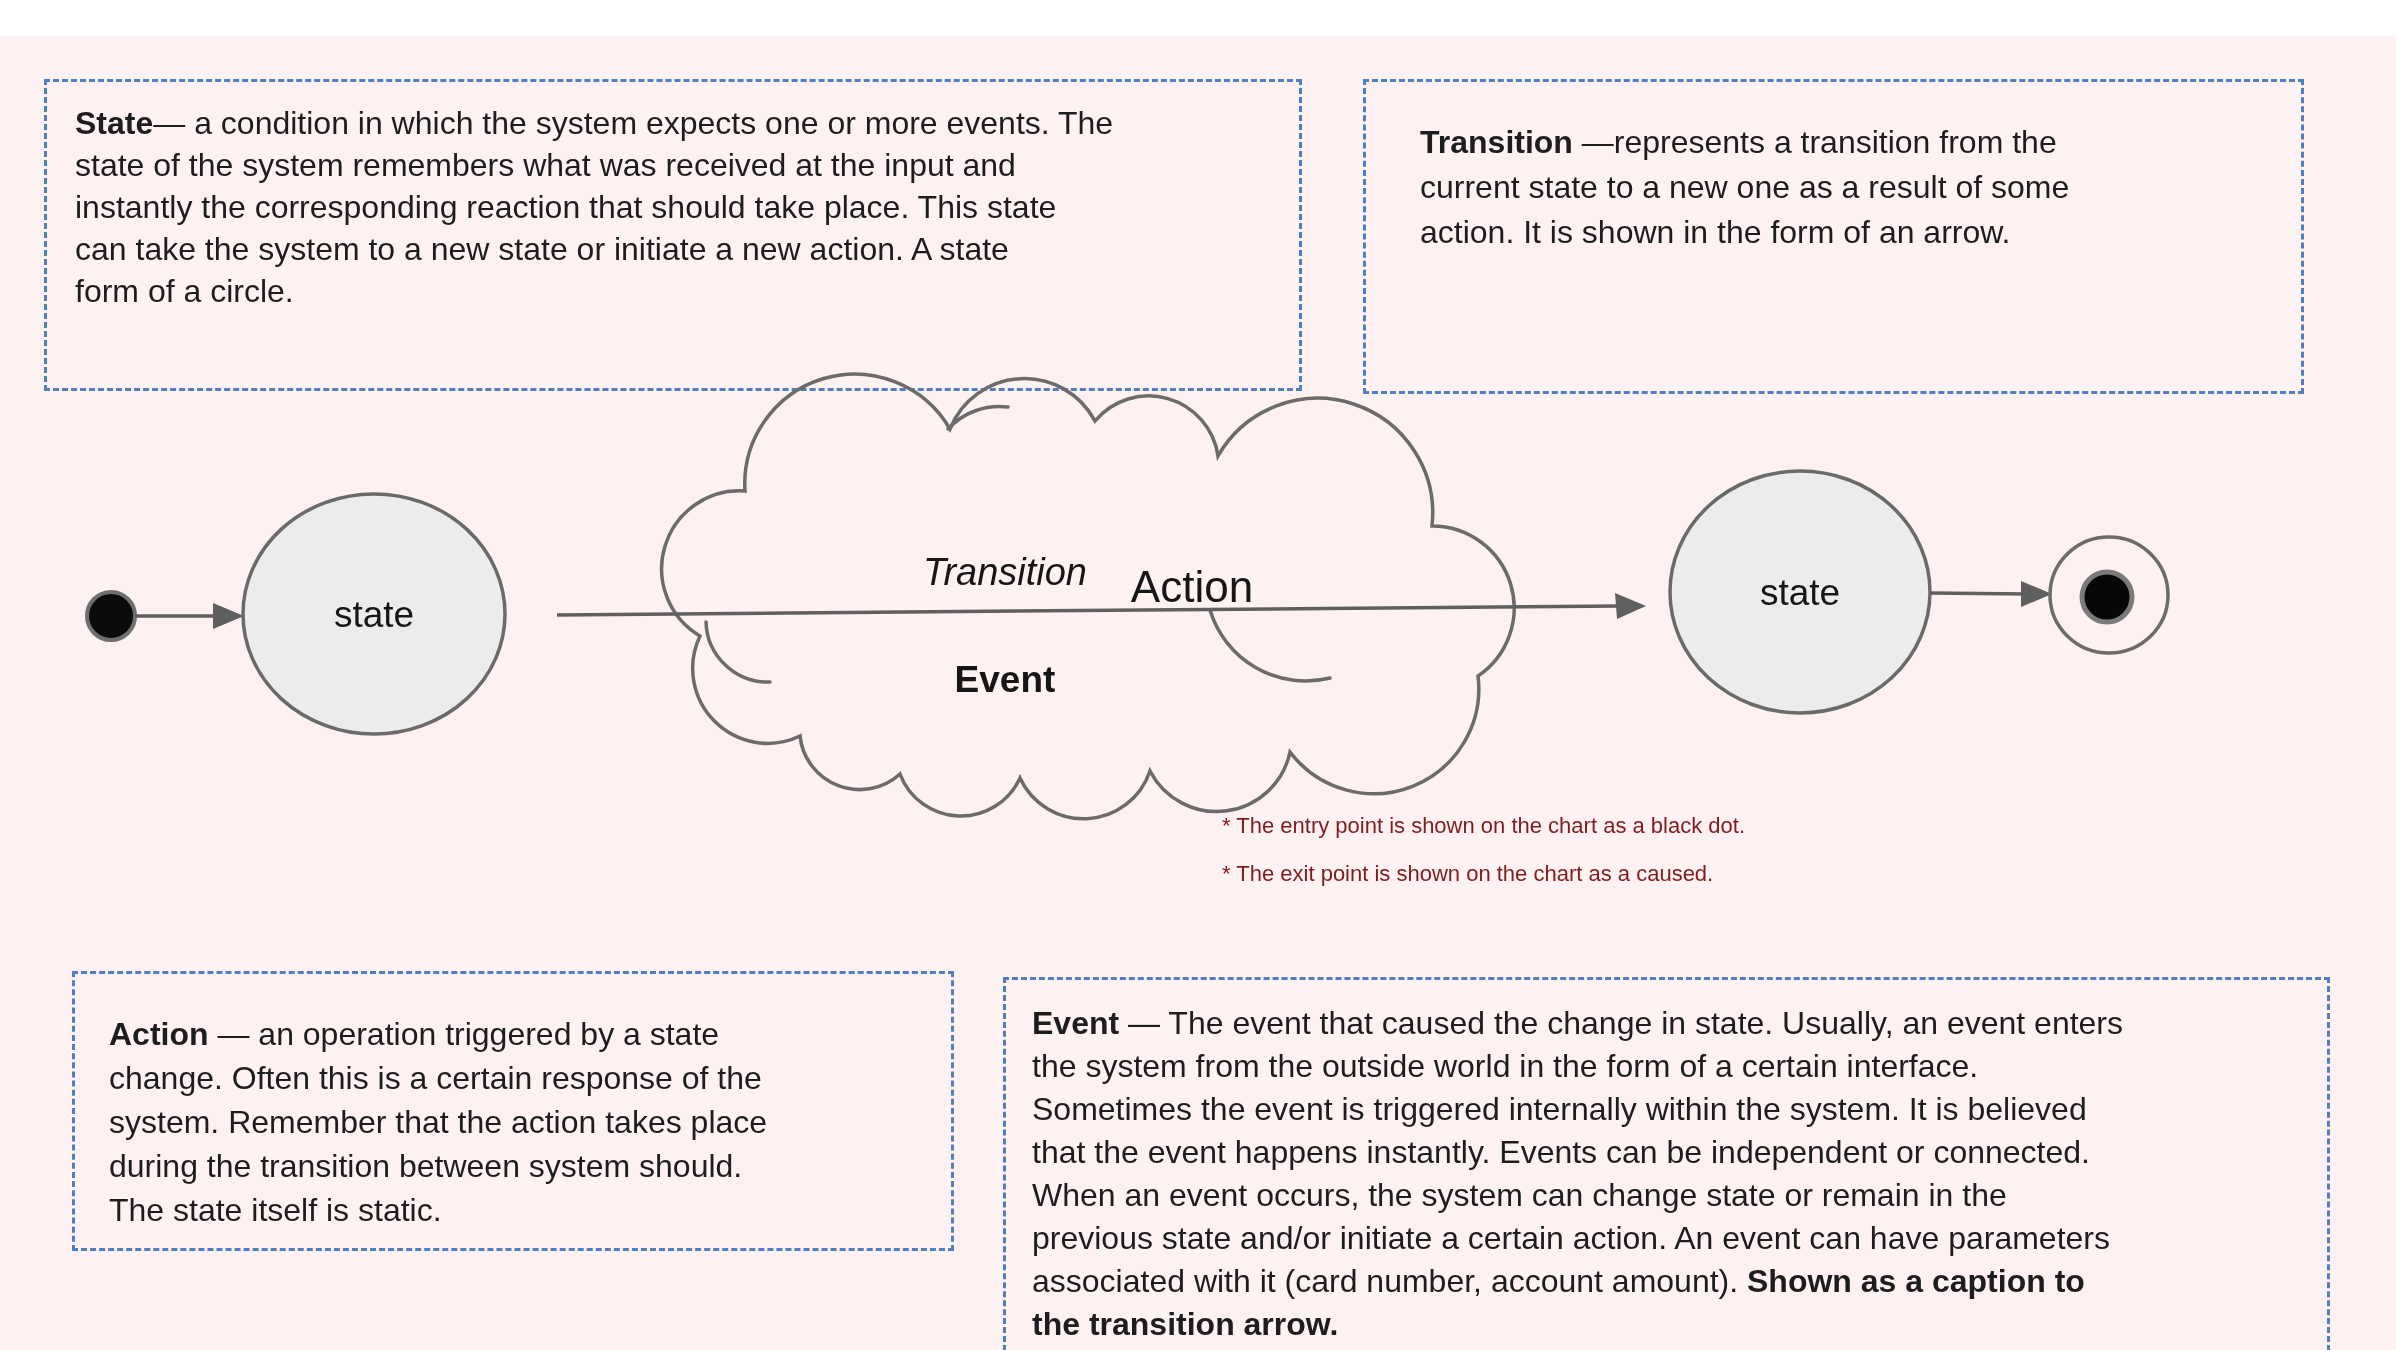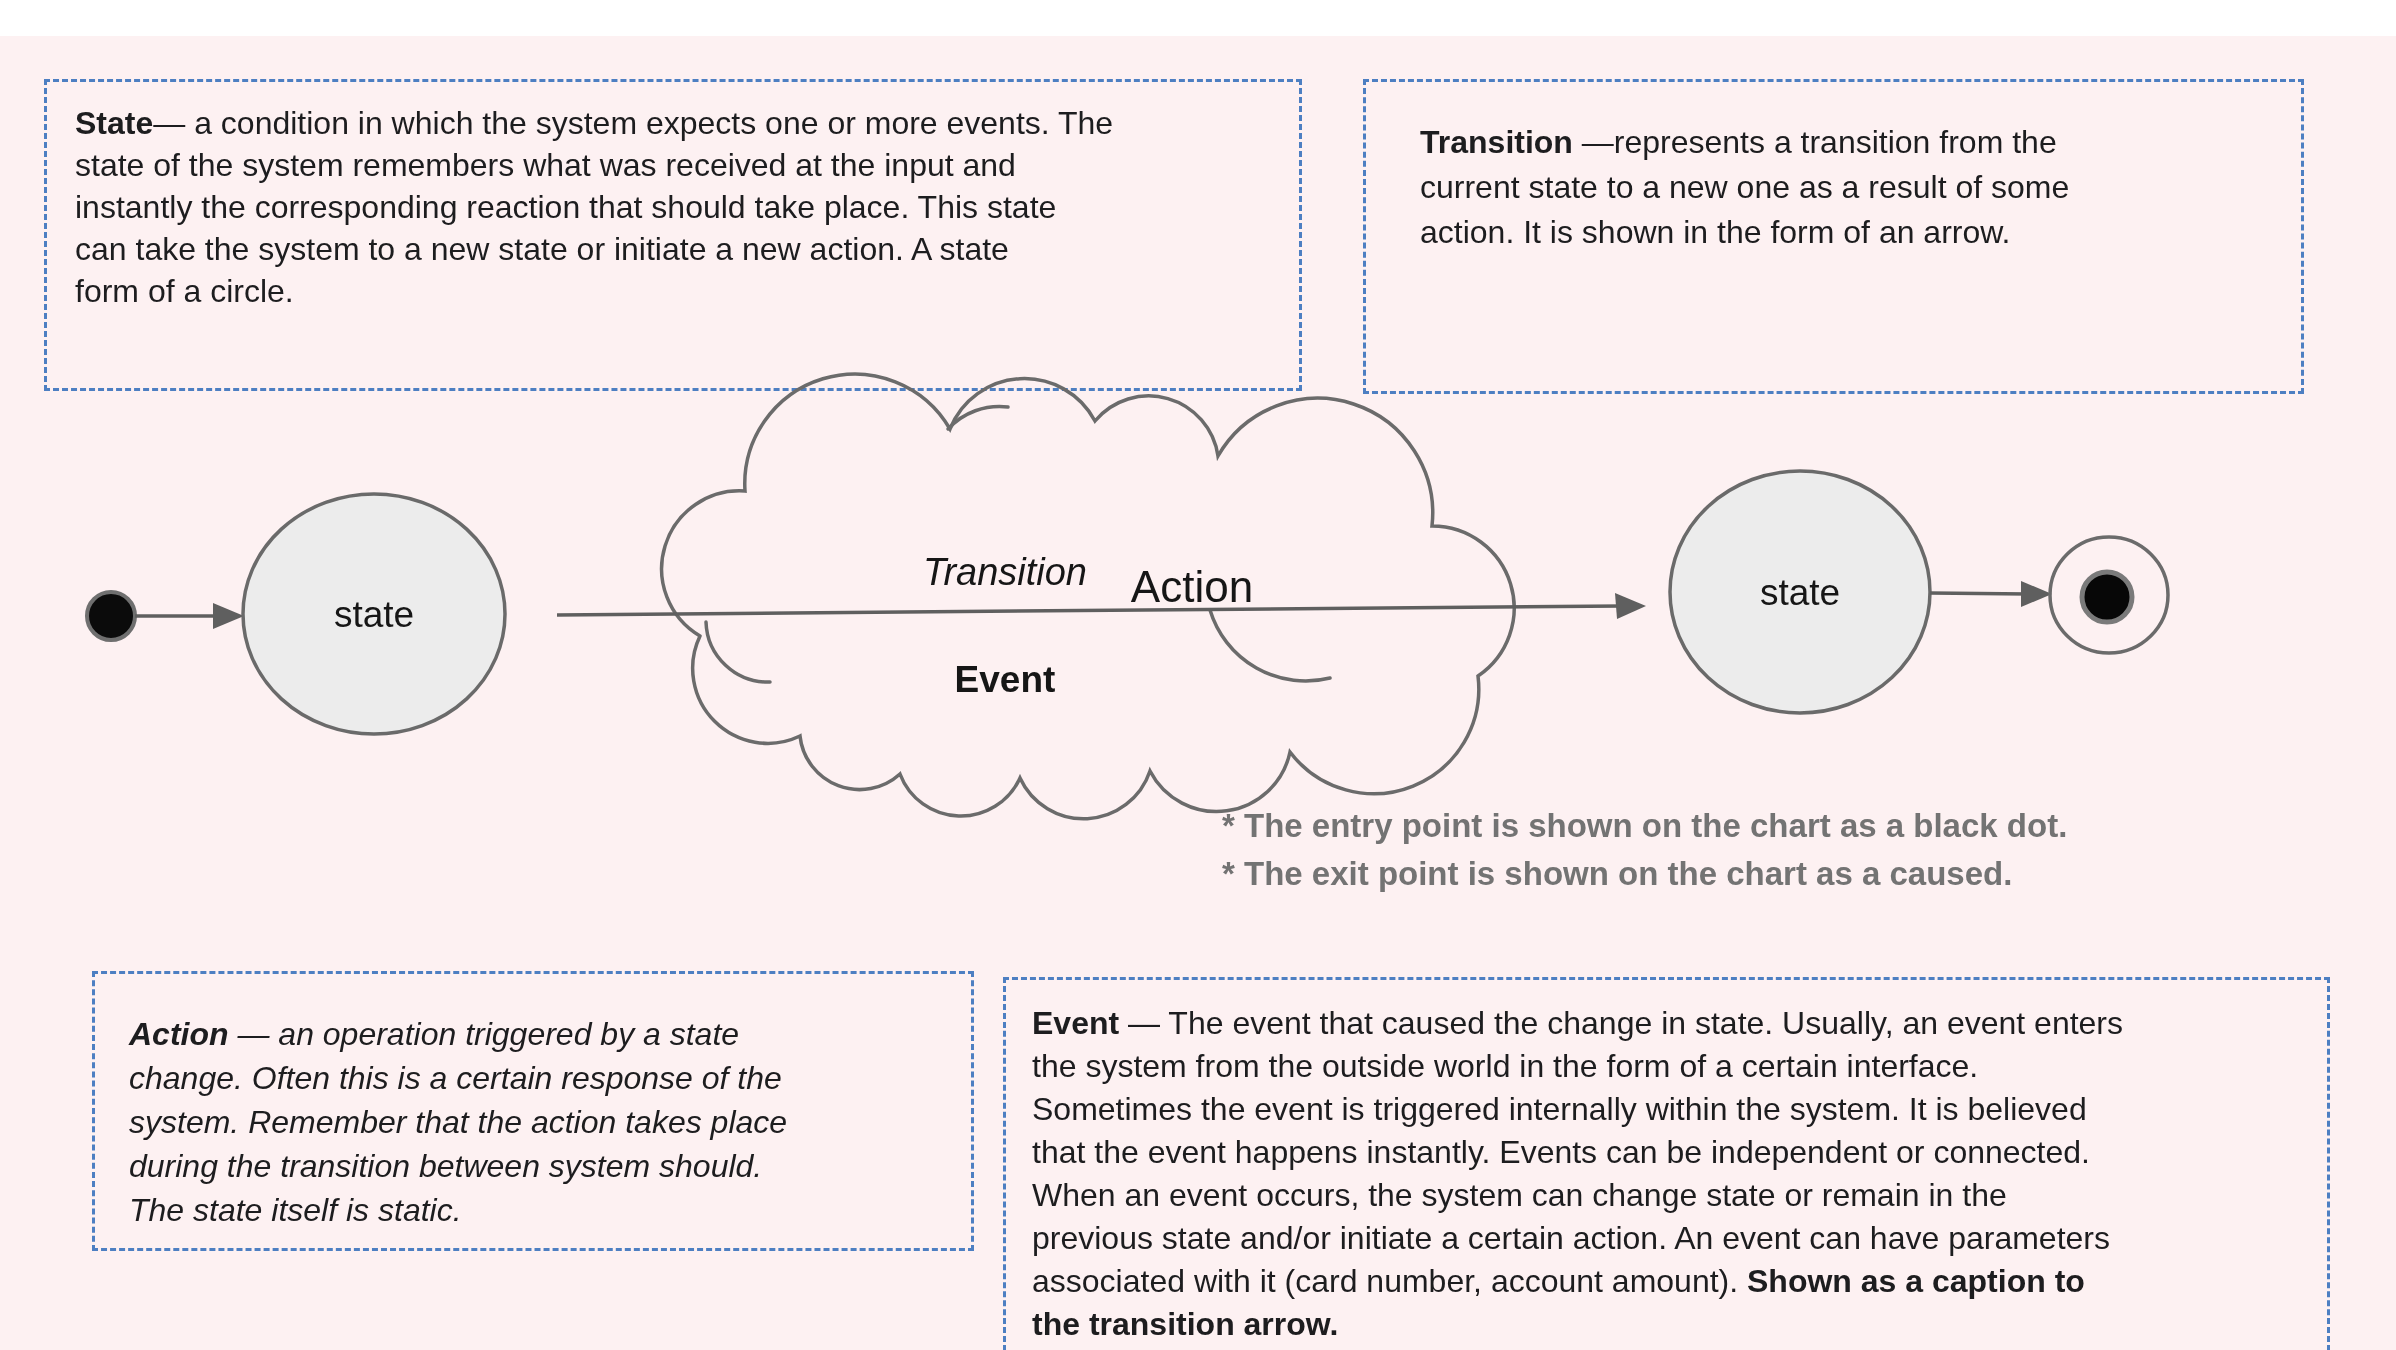--- a/index.html
+++ b/index.html
@@ -19,34 +19,34 @@
     border: 3px dashed #4d7fc2;
     background: transparent;
   }
   .boxtext { font-size: 32px; color: #1d1d1f; }
   .ln { display: block; white-space: pre; }
   .ln b { font-weight: 700; }
   #state-box      { left: 44px;   top: 43px;  width: 1258px; height: 312px; padding: 20px 10px 0 28px; }
   #state-box .ln      { line-height: 42px; }
   #transition-box { left: 1363px; top: 43px;  width: 941px;  height: 315px; padding: 38px 10px 0 54px; }
   #transition-box .ln { line-height: 45px; }
-  #action-box     { left: 92px;   top: 935px; width: 882px;  height: 280px; padding: 38px 10px 0 34px; font-style: italic; }
+  #action-box     { left: 72px;   top: 935px; width: 882px;  height: 280px; padding: 38px 10px 0 34px; }
   #action-box .ln     { line-height: 44px; }
   #event-box      { left: 1003px; top: 941px; width: 1327px; height: 392px; padding: 22px 10px 0 26px; }
   #event-box .ln      { line-height: 43px; }
   #diagram-svg { position: absolute; left: 0; top: 0; }
   .svg-label { font-family: "Liberation Sans", sans-serif; fill: #161616; }
   #notes {
     position: absolute;
     left: 1222px;
     top: 766px;
-    font-size: 33px;
-    font-weight: 700;
+    font-size: 22px;
+    font-weight: 400;
     line-height: 48px;
-    color: #737373;
+    color: #7f1d1d;
   }
   .note-line { display: block; white-space: pre; }
 </style>
 </head>
 <body>
 
 <div id="canvas">
 
   <div id="state-box" class="dashed-box">
     <div class="boxtext">

